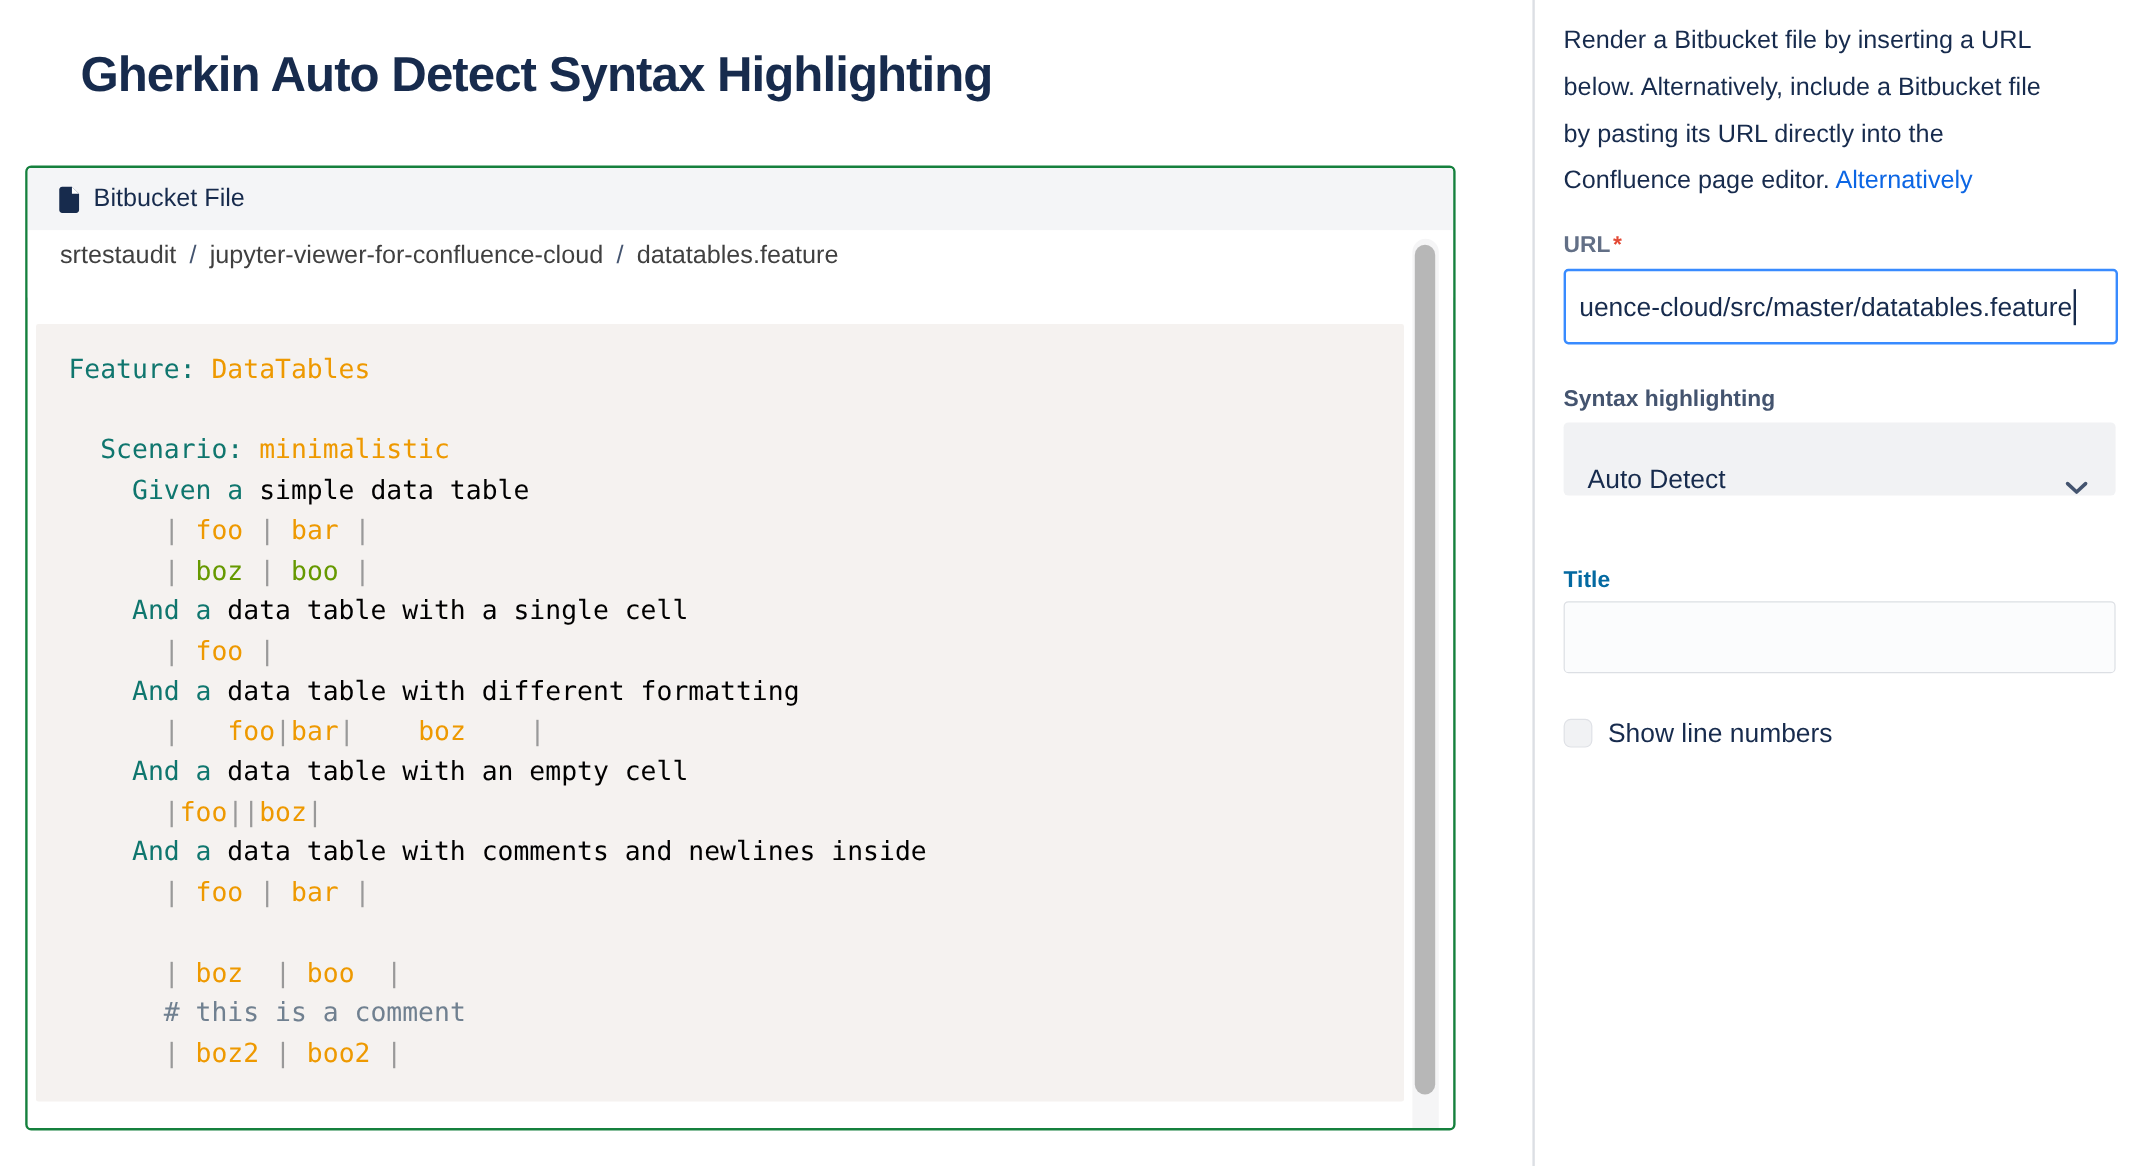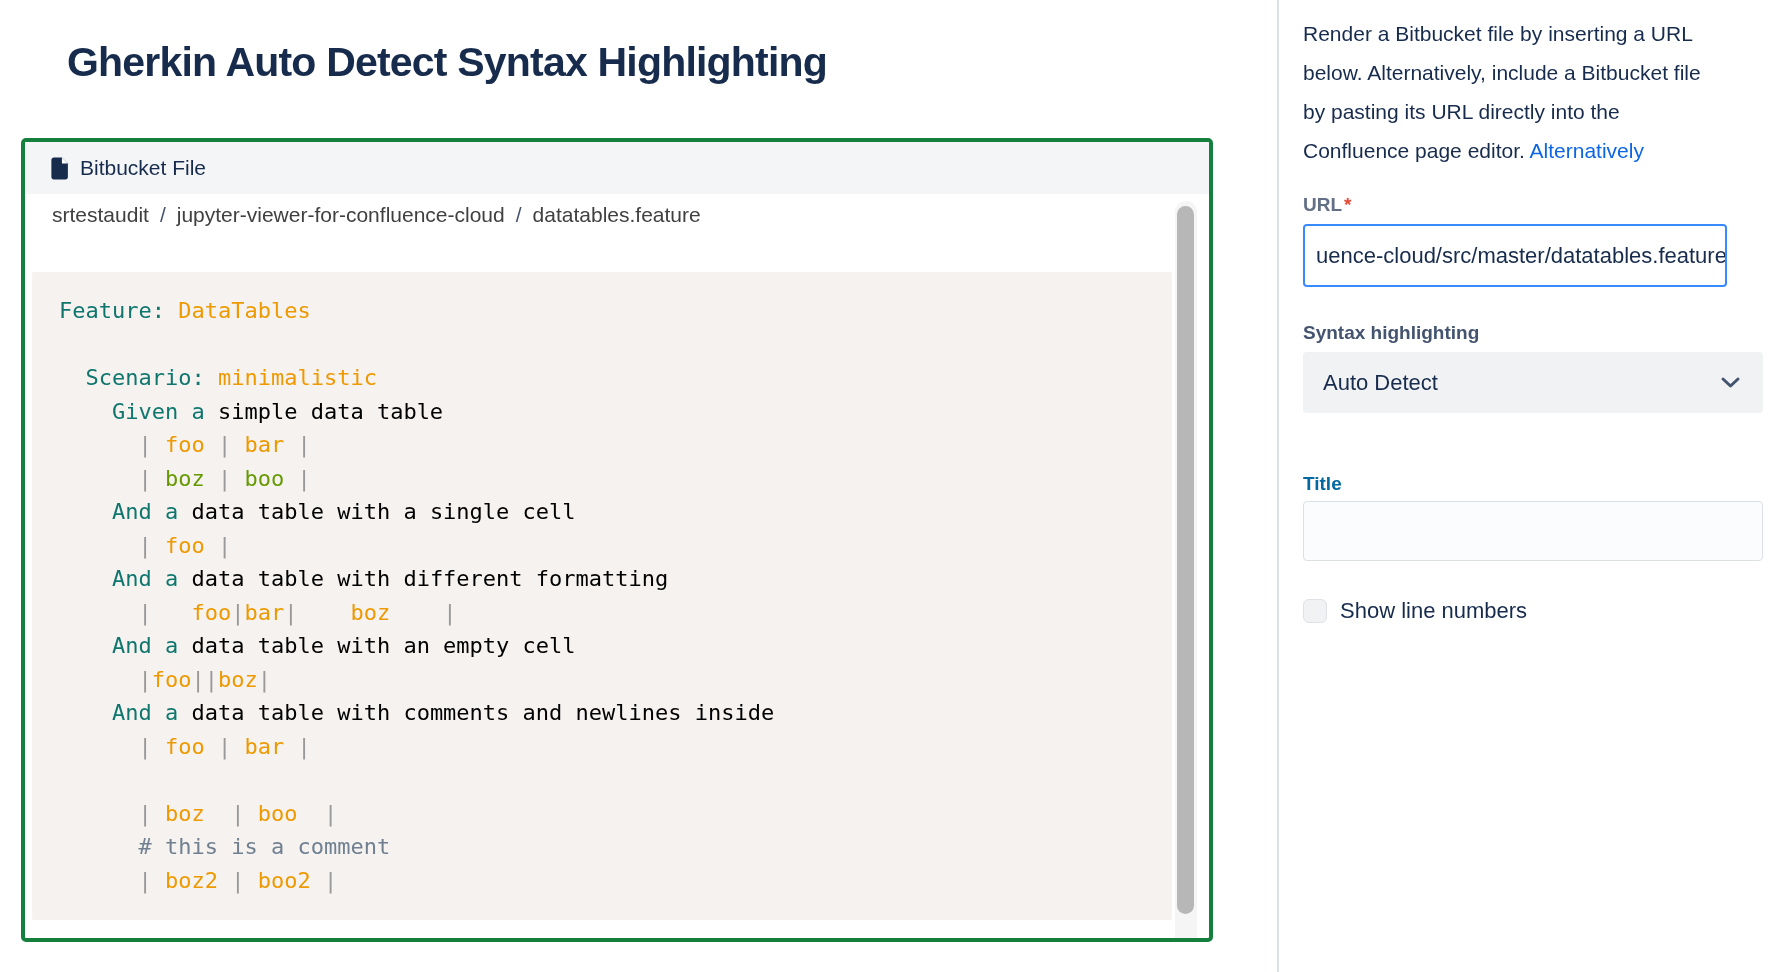--- a/index.html
+++ b/index.html
@@ -6,21 +6,21 @@
   html,body { width:1778px; height:972px; background:#ffffff; overflow:hidden;
               font-family:"Liberation Sans", sans-serif; color:#172B4D; }
   body { position:relative; }
 
   
   .main { position:absolute; left:0; top:4px; width:1540px; height:972px;padding-left:41px; }
   h1.page-title { margin:32px 0 0 26px; font-size:41px; line-height:52px;
                   font-weight:600; letter-spacing:-0.8px; color:#172B4D; }
 
   .panel { position:absolute; left:21px; top:134px; width:1192px; height:804px;
-           border:4px solid #15803d; border-radius:5px; background:#ffffff; overflow:hidden; }
+           border:2px solid #15803d; border-radius:5px; background:#ffffff; overflow:hidden; }
   .panel-header { height:52px; background:#F4F5F7; display:flex; align-items:center;
                   padding-left:25px; gap:11px; }
   .panel-header .hdr-label { font-size:21px; font-weight:500; color:#172B4D; }
   .doc-icon { display:inline-flex; width:19px; height:23px; }
 
   .breadcrumb { padding:9px 0 24px 27px; font-size:21px; line-height:23px; background:#fff; }
   .breadcrumb a { color:#404040; text-decoration:none; cursor:pointer; }
   .bc-sep { color:#44546F; margin:0 11px; }
 
   pre.code { margin:22px 0 0 7px; width:1140px; height:648px; background:#f5f2f0;
@@ -46,28 +46,28 @@
   .intro { margin-top:14px; width:478px; font-size:21px; line-height:39px;
            color:#172B4D; white-space:pre-line; }
   .intro a { color:#0C66E4; text-decoration:none; cursor:pointer; }
 
   .f-label { display:block; font-size:19px; font-weight:bold; color:#626F86; line-height:22px; }
   .f-label .req { color:#E34935; margin-left:2px; }
   .lbl-url { margin-top:24px; }
   .lbl-syntax { margin-top:35px; color:#44546F; }
   .lbl-title { margin-top:60px; color:#0369a1; }
 
-  .url-box { margin-top:8px; width:424px; height:63px; border:2px solid #388BFF;
+  .url-box { margin-top:8px; width:462px; height:63px; border:2px solid #388BFF;
              border-radius:4px; background:#fff; display:flex; align-items:center;
              padding:0 8px 0 11px; font-size:22px; color:#172B4D; white-space:nowrap;
              overflow:hidden; cursor:text; }
   .caret { display:inline-block; width:2px; height:30px; background:#172B4D; margin-left:1px; }
 
   .select-box { margin-top:8px; width:460px; height:61px; background:#F1F2F4;
-                border-radius:4px; display:flex; align-items:center; padding:0 22px 0 20px;
+                border-radius:4px; display:flex; align-items:flex-end; padding:0 22px 0 20px;
                 font-size:22px; color:#172B4D; cursor:pointer; }
   .select-box .chev { margin-left:auto; display:inline-flex; }
 
   .title-box { margin-top:6px; width:460px; height:60px; background:#FBFCFD;
                border:1.5px solid #DCDFE4; border-radius:4px; cursor:text; }
 
   .cb-row { margin-top:37px; display:flex; align-items:center; }
   .checkbox { width:24px; height:24px; background:#F1F2F4; border:1.5px solid #DFE1E6;
               border-radius:6px; cursor:pointer; }
   .cb-label { margin-left:13px; font-size:22px; color:#172B4D; }

